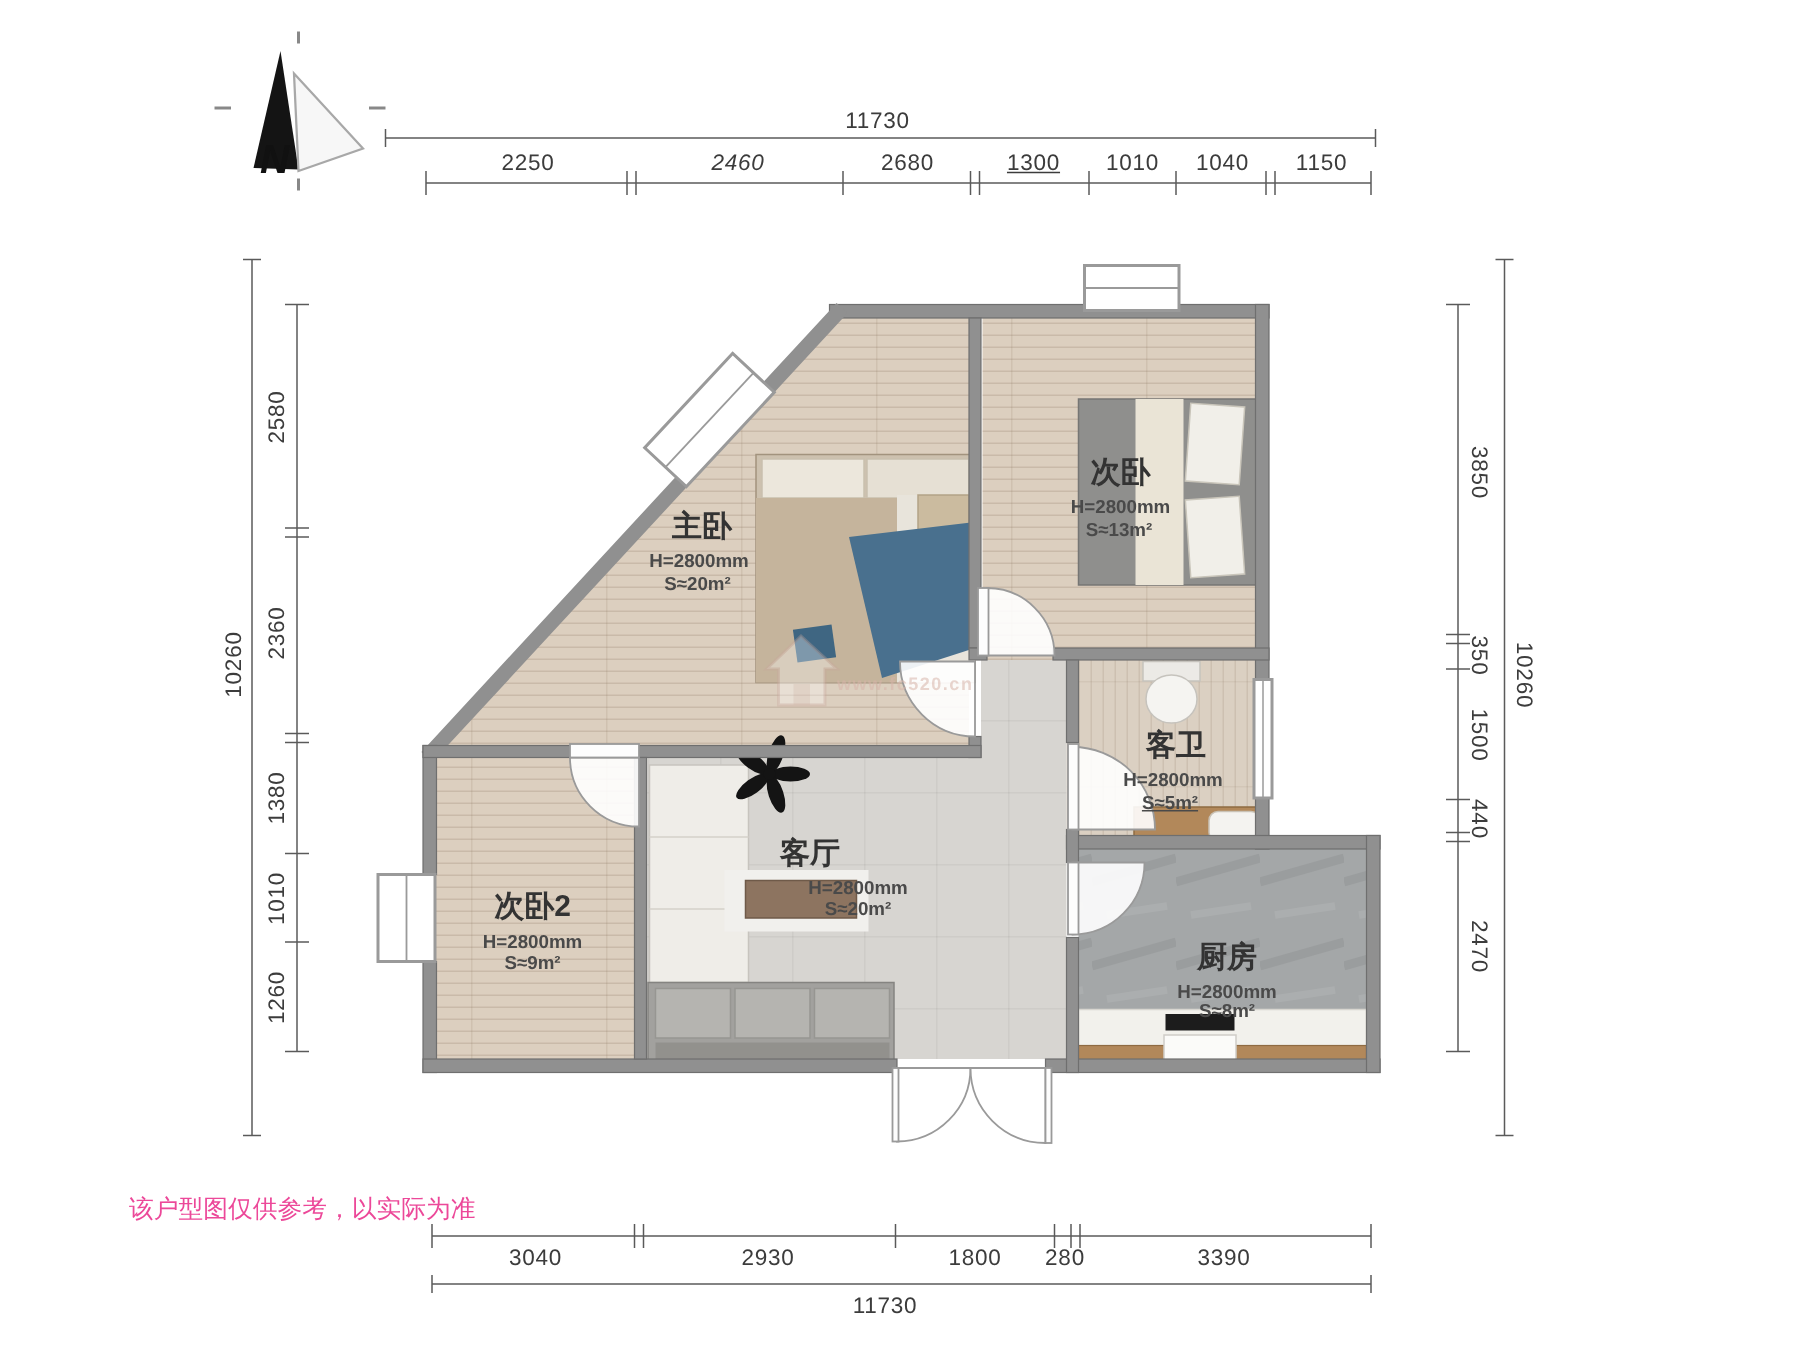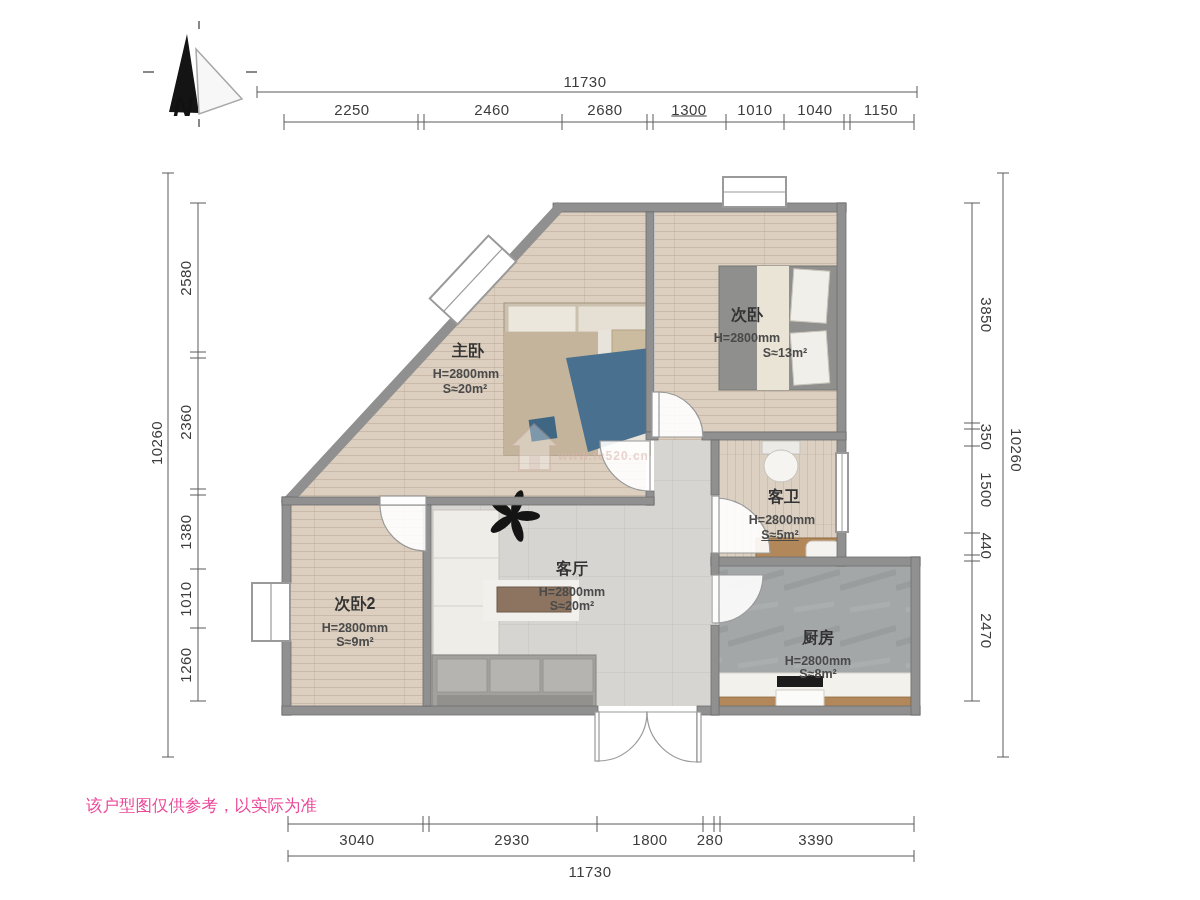--- a/index.html
+++ b/index.html
@@ -4,21 +4,21 @@
 <style>
   html,body{margin:0;padding:0;background:#ffffff;}
   #canvas{position:relative;width:1200px;height:900px;background:#ffffff;overflow:hidden;
           font-family:"Liberation Sans","DejaVu Sans",sans-serif;}
   svg{position:absolute;left:0;top:0;}
   .lbl{position:absolute;transform:translate(-50%,-50%);white-space:nowrap;color:#3c3c3c;
        font-size:15px;letter-spacing:0.5px;}
   .lbl.rotL{transform:translate(-50%,-50%) rotate(-90deg);}
   .lbl.rotR{transform:translate(-50%,-50%) rotate(90deg);}
   .room-name{position:absolute;transform:translate(-50%,-50%);white-space:nowrap;
-             font-size:16px;font-weight:bold;color:#333;}
+             font-size:20px;font-weight:bold;color:#333;}
   .room-sub{position:absolute;transform:translate(-50%,-50%);white-space:nowrap;
             font-size:12.5px;font-weight:600;color:#4a4a4a;}
   .north-n{position:absolute;transform:translate(-50%,-50%);font-size:27px;font-weight:bold;
            font-style:italic;color:#111;}
   .disclaimer{position:absolute;left:86px;top:795px;font-size:16.5px;color:#ec4899;}
   .wm-url{position:absolute;left:558px;top:449px;font-size:12px;font-weight:bold;
           color:rgba(215,180,170,0.55);letter-spacing:1px;}
 </style>
 </head>
 <body>
@@ -253,21 +253,21 @@
     <line x1="1003" y1="173" x2="1003" y2="757"></line>
     <line x1="997" y1="173" x2="1009" y2="173"></line>
         <line x1="997" y1="757" x2="1009" y2="757"></line>
   </g>
 </svg>
 
 <div class="north-n" style="left:183px;top:107px;">N</div>
 
 <div class="lbl" style="left:585px;top:81px;">11730</div>
 <div class="lbl" style="left:352px;top:109px;">2250</div>
-<div class="lbl" style="left:492px;top:109px;">2460</div>
+<div class="lbl" style="left:492px;top:109px;font-style:italic;">2460</div>
 <div class="lbl" style="left:605px;top:109px;">2680</div>
 <div class="lbl" style="left:689px;top:109px;text-decoration:underline;">1300</div>
 <div class="lbl" style="left:755px;top:109px;">1010</div>
 <div class="lbl" style="left:815px;top:109px;">1040</div>
 <div class="lbl" style="left:881px;top:109px;">1150</div>
 
 <div class="lbl" style="left:357px;top:839px;">3040</div>
 <div class="lbl" style="left:512px;top:839px;">2930</div>
 <div class="lbl" style="left:650px;top:839px;">1800</div>
 <div class="lbl" style="left:710px;top:839px;">280</div>
@@ -287,27 +287,27 @@
 <div class="lbl rotR" style="left:986px;top:546px;">440</div>
 <div class="lbl rotR" style="left:986px;top:631px;">2470</div>
 <div class="lbl rotR" style="left:1016px;top:450px;">10260</div>
 
 <div class="room-name" style="left:468px;top:351px;">主卧</div>
 <div class="room-sub" style="left:466px;top:374px;">H=2800mm</div>
 <div class="room-sub" style="left:465px;top:389px;">S≈20m²</div>
 
 <div class="room-name" style="left:747px;top:315px;">次卧</div>
 <div class="room-sub" style="left:747px;top:338px;">H=2800mm</div>
-<div class="room-sub" style="left:746px;top:353px;margin-left:39px;">S≈13m²</div>
+<div class="room-sub" style="left:746px;top:353px;">S≈13m²</div>
 
 <div class="room-name" style="left:784px;top:497px;">客卫</div>
 <div class="room-sub" style="left:782px;top:520px;">H=2800mm</div>
 <div class="room-sub" style="left:780px;top:535px;text-decoration:underline;">S≈5m²</div>
 
-<div class="room-name" style="left:572px;top:569px;text-align:right;">客厅</div>
+<div class="room-name" style="left:540px;top:569px;text-align:right;">客厅</div>
 <div class="room-sub" style="left:572px;top:592px;">H=2800mm</div>
 <div class="room-sub" style="left:572px;top:606px;">S≈20m²</div>
 
 <div class="room-name" style="left:355px;top:604px;">次卧2</div>
 <div class="room-sub" style="left:355px;top:628px;">H=2800mm</div>
 <div class="room-sub" style="left:355px;top:642px;">S≈9m²</div>
 
 <div class="room-name" style="left:818px;top:638px;">厨房</div>
 <div class="room-sub" style="left:818px;top:661px;">H=2800mm</div>
 <div class="room-sub" style="left:818px;top:674px;">S≈8m²</div>

